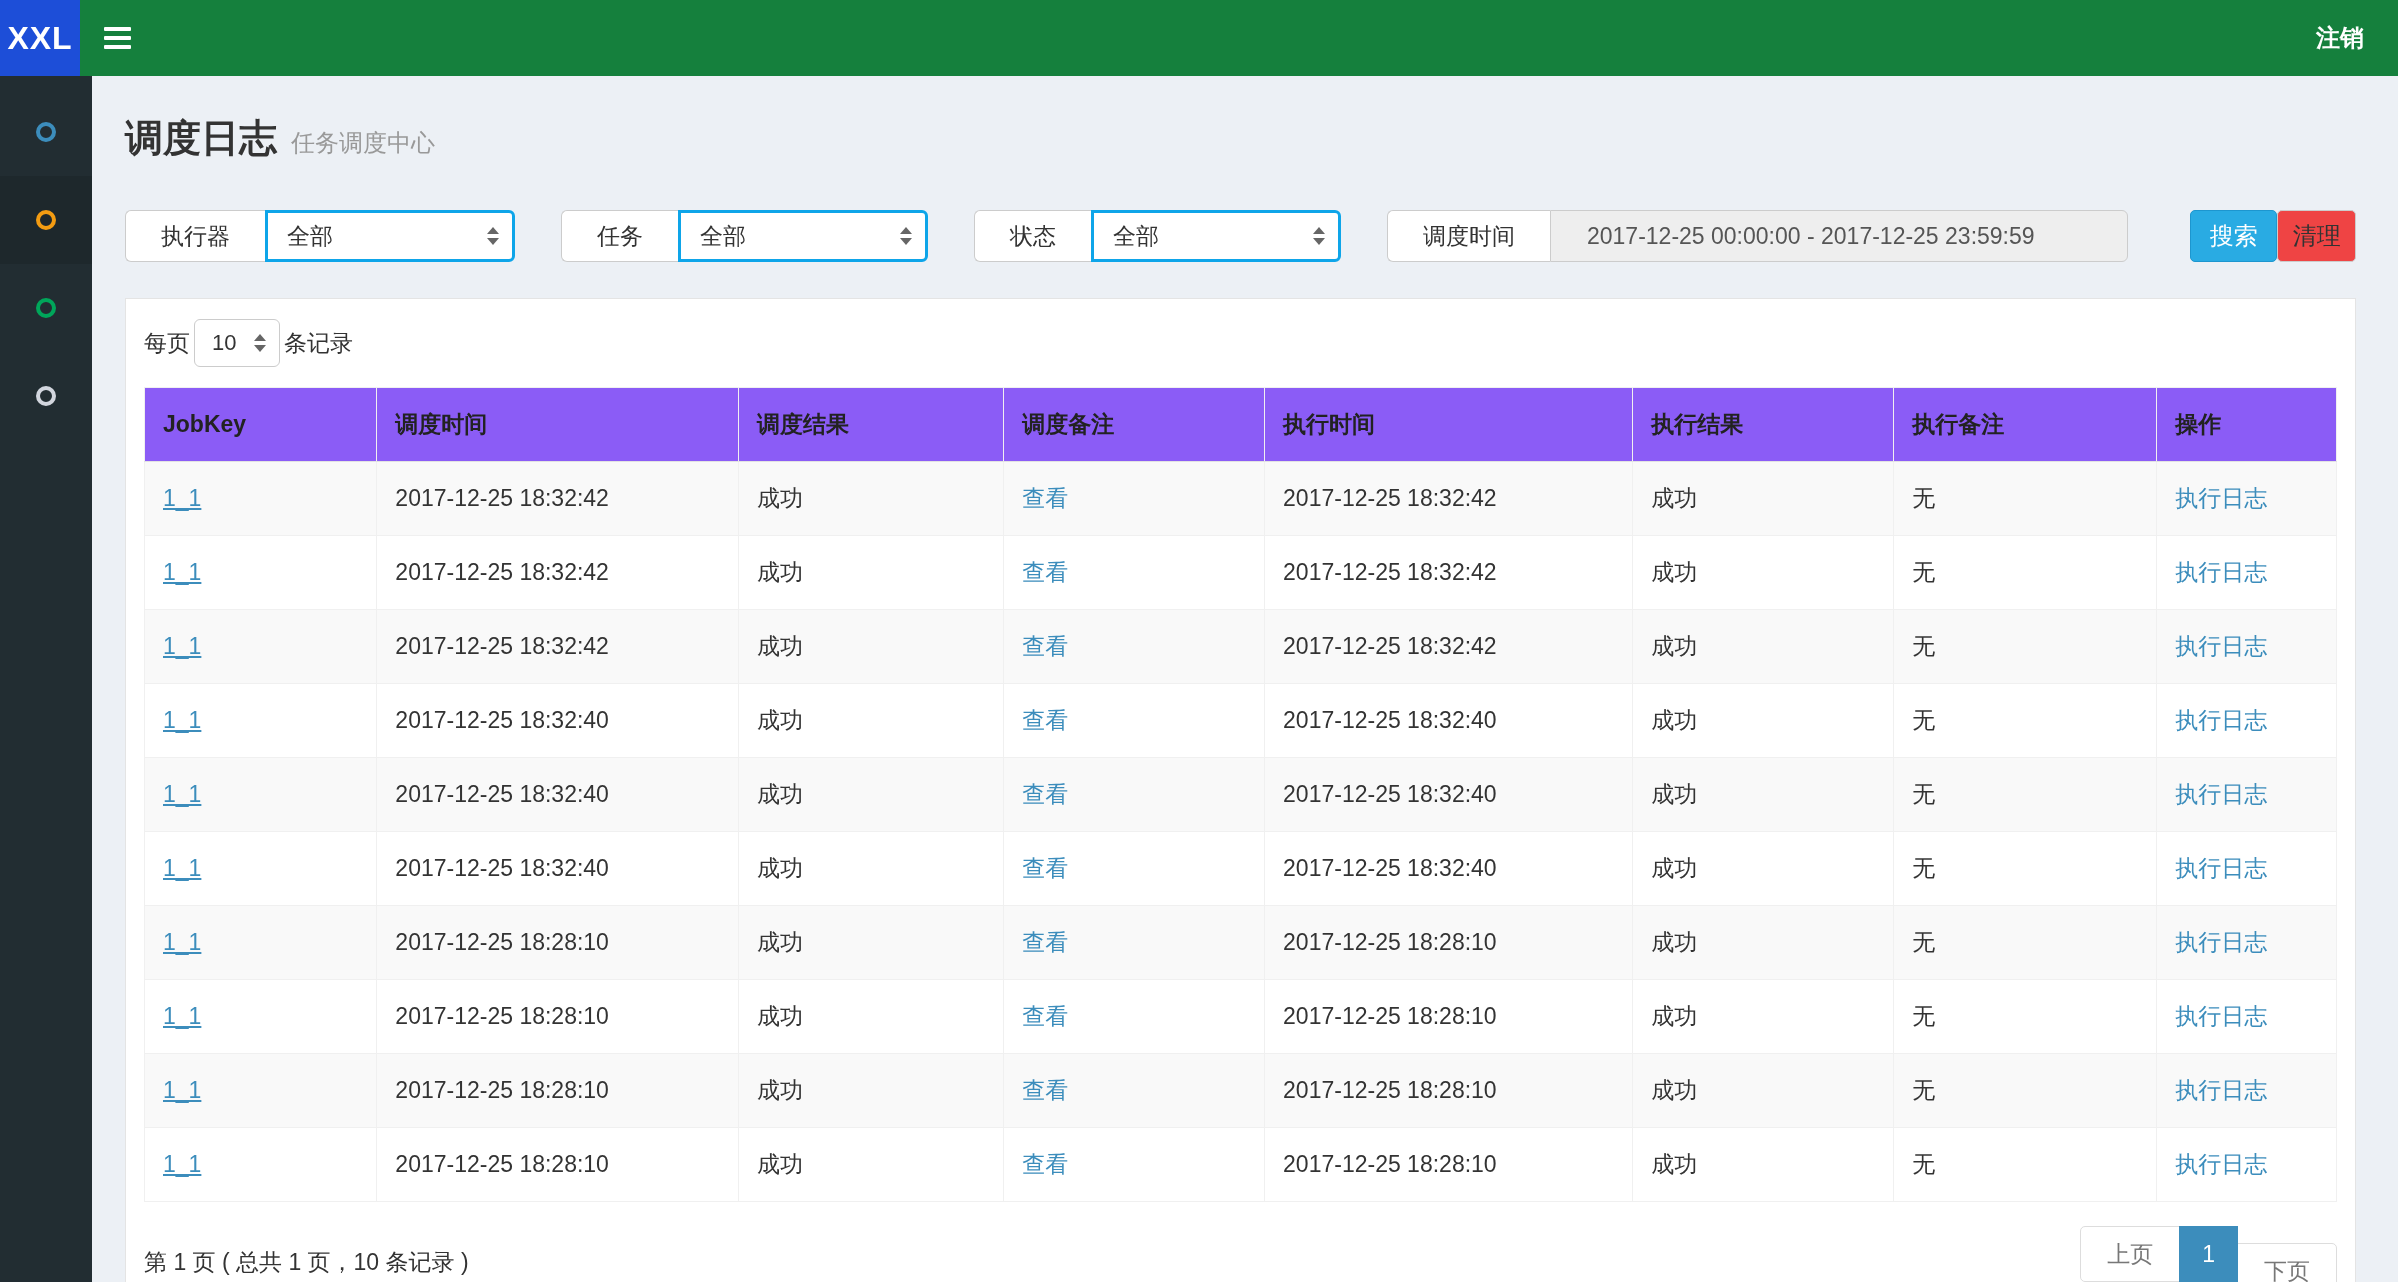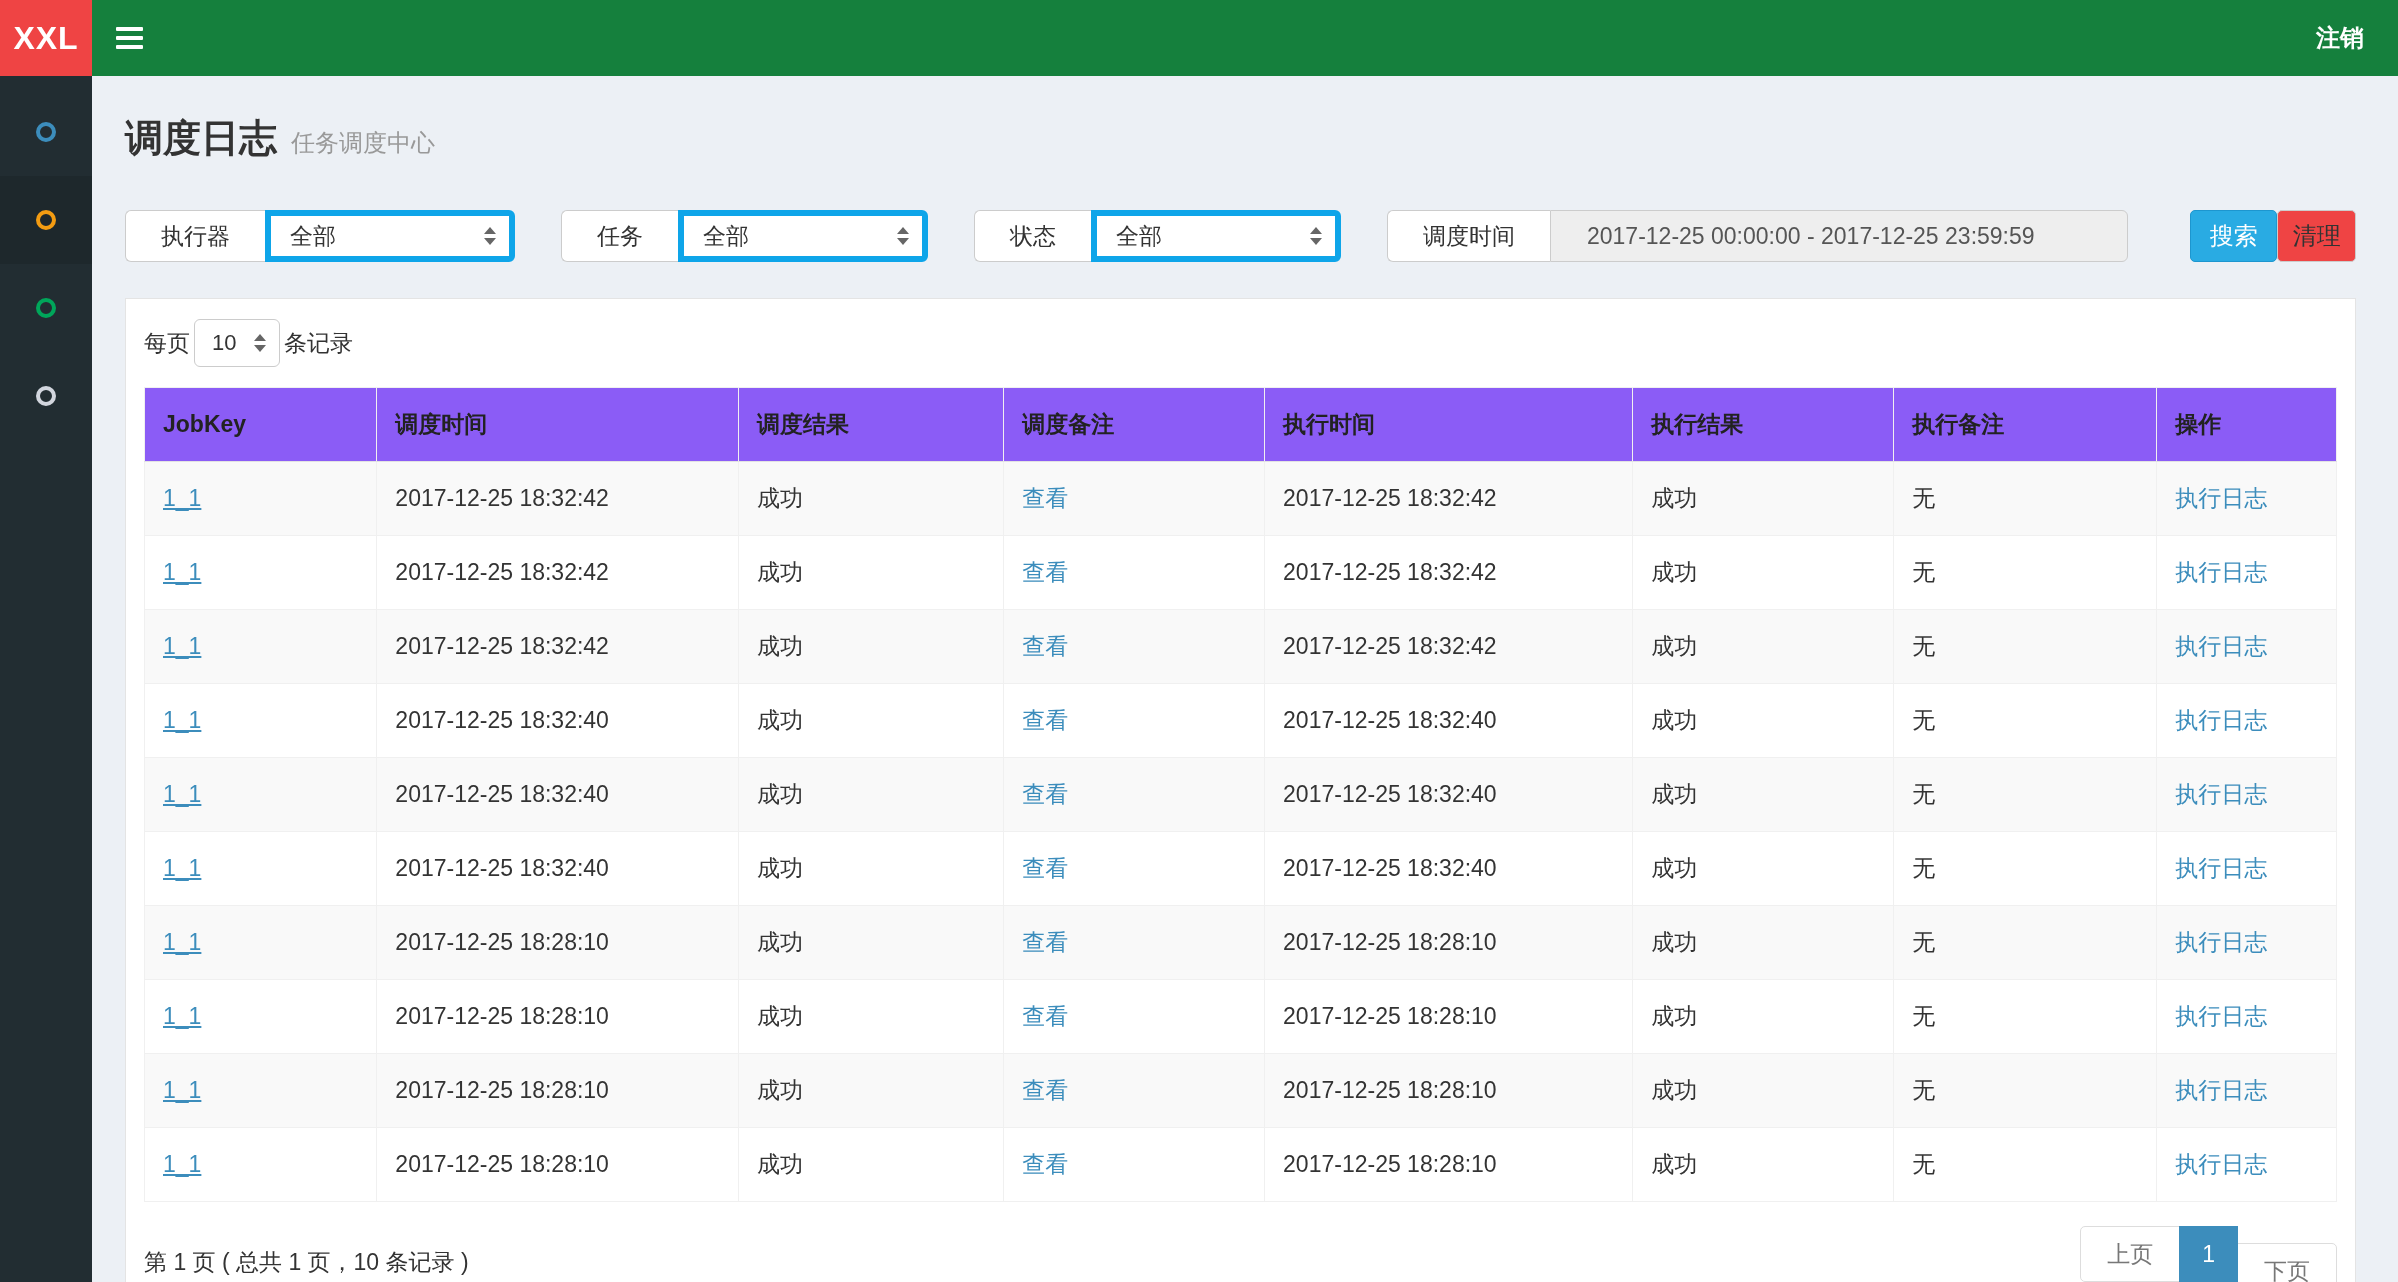--- a/index.html
+++ b/index.html
@@ -2,21 +2,21 @@
 <html><head>
 <meta charset="utf-8">
 <style>
   * { box-sizing: border-box; }
   html,body { margin:0; padding:0; }
   body { font-family: "Liberation Sans", "DejaVu Sans", sans-serif; }
   .screen { position:relative; width:2398px; height:1282px; background:#ecf0f5; overflow:hidden; }
 
   
   .navbar { position:absolute; top:0; left:0; width:100%; height:76px; display:flex; z-index:10; }
-  .logo { width:92px; height:76px; background:#ef4444; color:#fff; font-size:32px; font-weight:bold;
+  .logo { width:80px; height:76px; background:#1d4ed8; color:#fff; font-size:32px; font-weight:bold;
           display:flex; align-items:center; justify-content:center; letter-spacing:1px; }
   .nav-main { flex:1; background:#15803d; display:flex; align-items:center; }
   .toggle { width:74px; height:76px; display:flex; align-items:center; justify-content:center; cursor:pointer; }
   .hicon i { display:block; width:27px; height:4px; background:#fff; border-radius:1px; margin:5px 0; }
   .logout { margin-left:auto; margin-right:34px; color:#fff; font-size:24px; font-weight:600; cursor:pointer; }
 
   
   .sidebar { position:absolute; left:0; top:76px; bottom:0; width:92px; background:#222d32; padding-top:12px; }
   .nav-item { height:88px; display:flex; align-items:center; justify-content:center; cursor:pointer; }
   .nav-item.active { background:#1e282c; }
@@ -26,21 +26,21 @@
   .content { position:absolute; left:92px; top:76px; right:0; bottom:0; overflow:hidden; }
   .content-header { padding:38px 42px 0 33px; line-height:48px; white-space:nowrap; }
   .title { font-size:38px; font-weight:bold; color:#333; }
   .subtitle { font-size:24px; color:#999; margin-left:14px; }
 
   
   .filter-bar { margin:40px 42px 0 33px; display:flex; align-items:stretch; height:52px; }
   .igroup { display:flex; margin-right:46px; }
   .addon { background:#fff; border:1px solid #ccc; border-right:none; border-radius:6px 0 0 6px;
            padding:0 35px; display:flex; align-items:center; font-size:23px; color:#333; white-space:nowrap; }
-  .sel { position:relative; width:250px; background:#fff; border:6px solid #0ea5e9; border-radius:0 6px 6px 0;
+  .sel { position:relative; width:250px; background:#fff; border:3px solid #0ea5e9; border-radius:0 6px 6px 0;
          display:flex; align-items:center; padding:0 52px 0 19px; font-size:23px; color:#333; cursor:pointer; }
   .stepper { position:absolute; right:13px; top:50%; transform:translateY(-50%); }
   .stepper i { display:block; width:0; height:0; border-left:6px solid transparent; border-right:6px solid transparent; }
   .stepper .up { border-bottom:7px solid #666; margin-bottom:4px; }
   .stepper .down { border-top:7px solid #666; }
   .date-box { background:#eee; border:1px solid #ccc; border-radius:0 6px 6px 0; width:578px;
               display:flex; align-items:center; padding:0 36px; font-size:23px; color:#555;
               white-space:nowrap; overflow:hidden; cursor:pointer; }
   .btn { height:52px; font-size:24px; border-radius:5px; border:1px solid transparent; cursor:pointer;
          font-family:inherit; display:flex; align-items:center; justify-content:center; }

